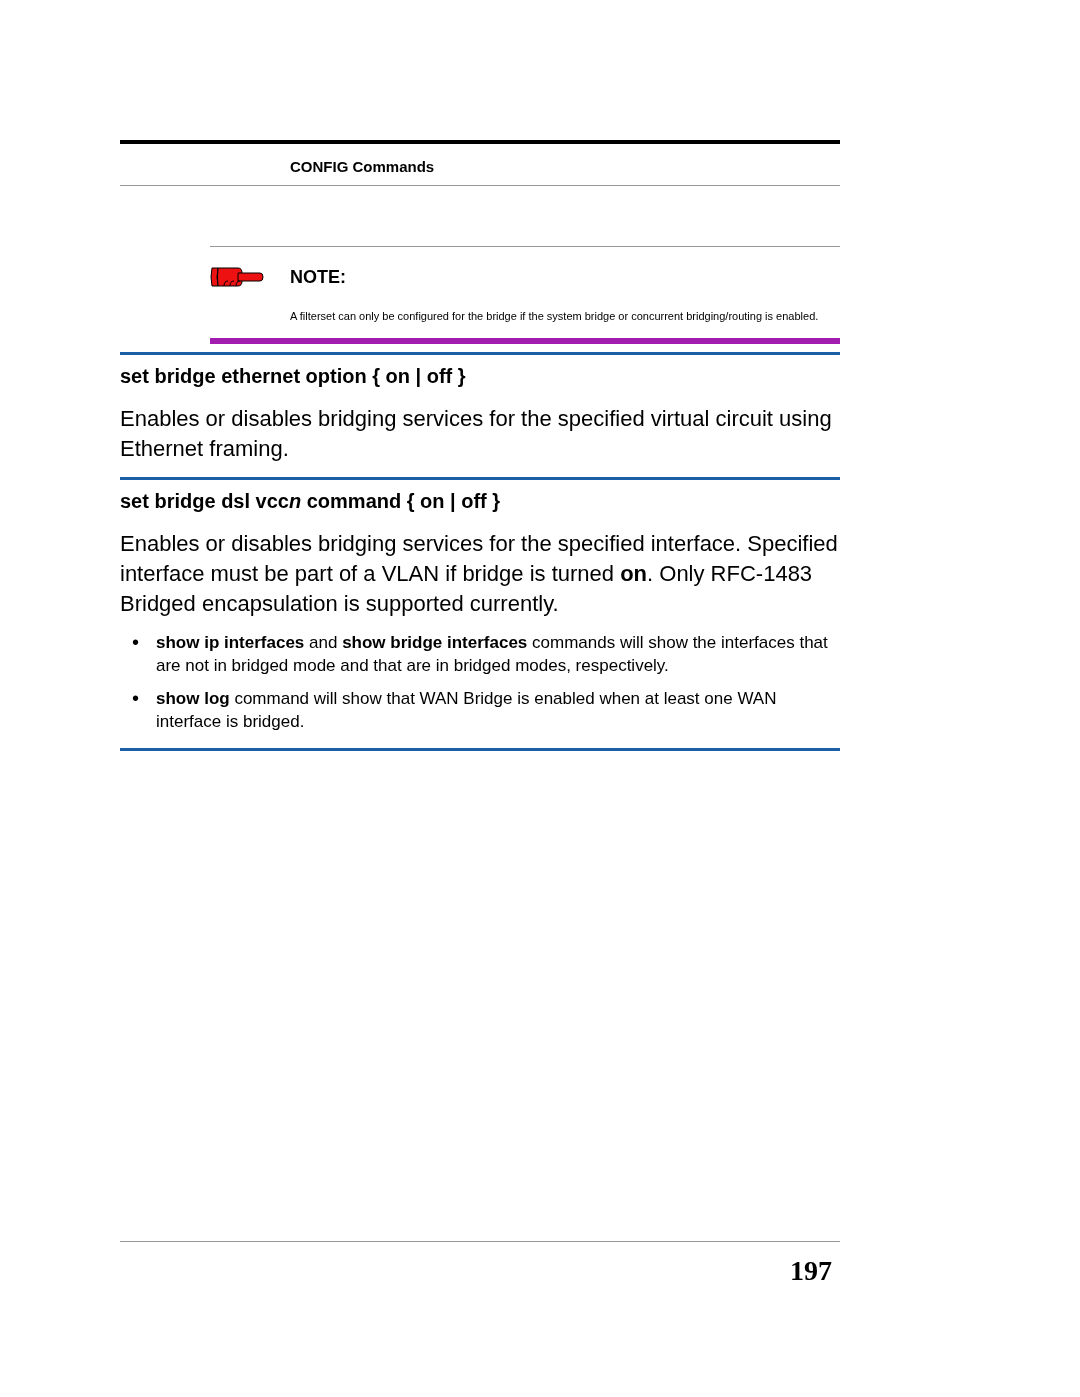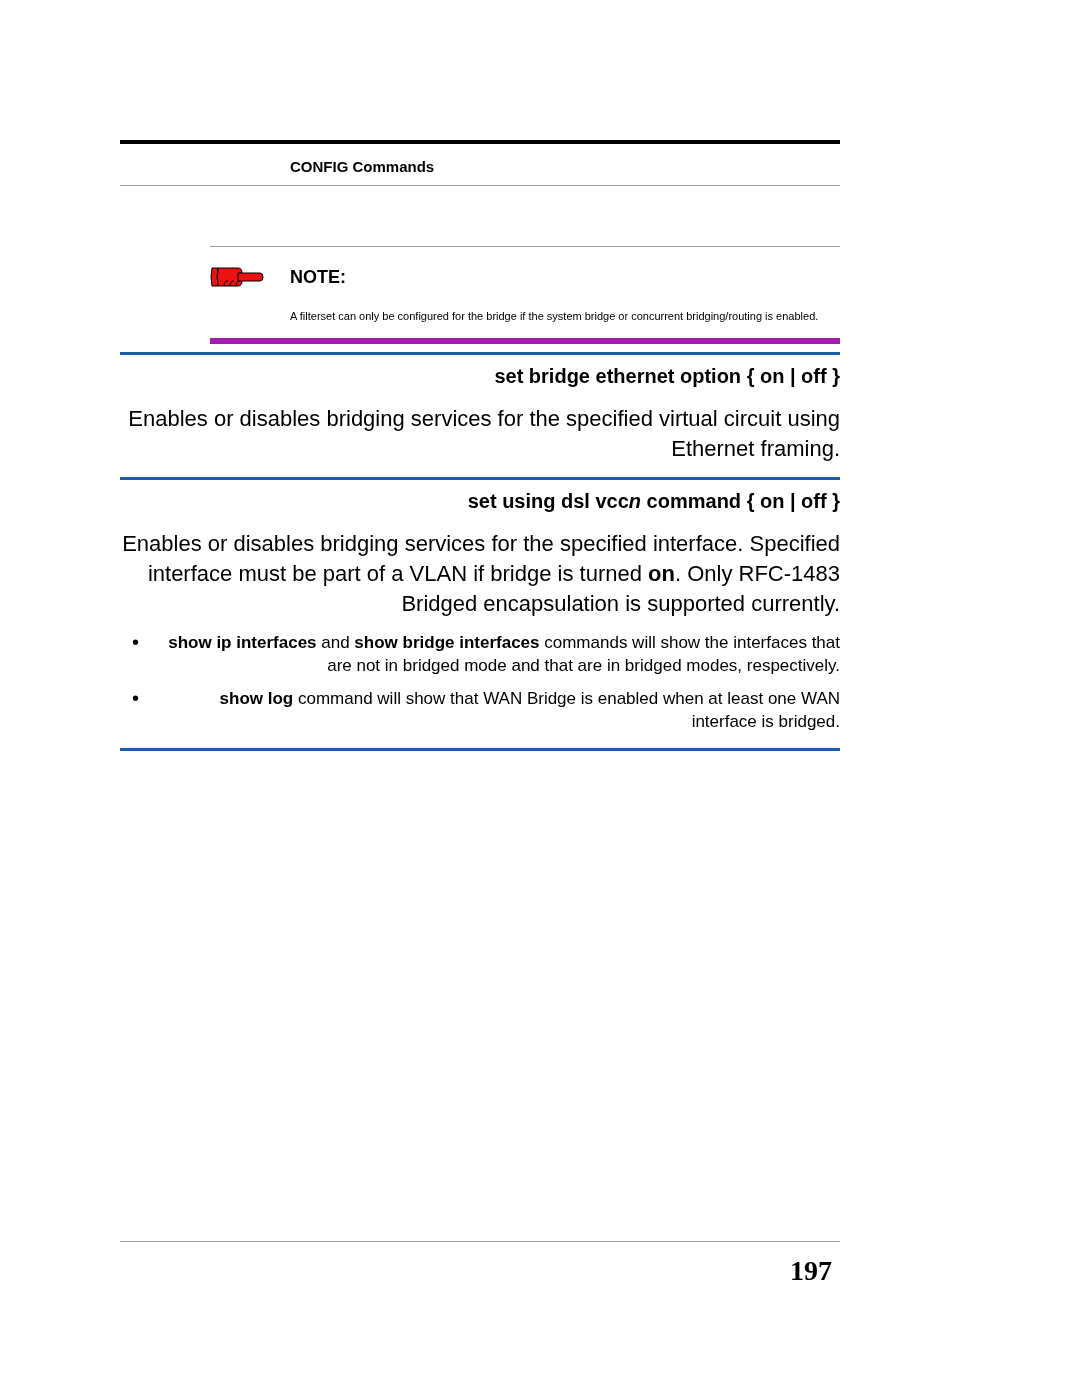--- a/index.html
+++ b/index.html
@@ -53,21 +53,20 @@
     margin-left: 20px;
   }
   .note-text {
     margin-left: 80px;
     font-size: 11px;
     line-height: 1.35;
   }
 
   .section {
     margin-top: 6px;
-    text-align: right;
   }
   .section-rule {
     border-top: 3px solid #1b5fa6;
     margin-bottom: 10px;
   }
   .section-heading {
     font-size: 20px;
     font-weight: bold;
     margin-bottom: 16px;
   }
@@ -147,21 +146,21 @@
   </div>
 
   <div id="sections">
       <div class="section">
         <div class="section-rule"></div>
         <div class="section-heading"><span>set bridge ethernet option { on | off }</span></div>
         <div class="section-body">Enables or disables bridging services for the specified virtual circuit using Ethernet framing.</div>
       </div>
       <div class="section">
         <div class="section-rule"></div>
-        <div class="section-heading"><span>set using dsl vcc</span><span class="italic">n</span><span> command { on | off }</span></div>
+        <div class="section-heading"><span>set bridge dsl vcc</span><span class="italic">n</span><span> command { on | off }</span></div>
         <div class="section-body">Enables or disables bridging services for the specified interface. Specified interface must be part of a VLAN if bridge is turned <b>on</b>. Only RFC-1483 Bridged encapsulation is supported currently.</div>
         <ul class="bullets">
           <li><b>show ip interfaces</b> and <b>show bridge interfaces</b> commands will show the interfaces that are not in bridged mode and that are in bridged modes, respectively.</li>
           <li><b>show log</b> command will show that WAN Bridge is enabled when at least one WAN interface is bridged.</li>
         </ul>
       </div>
       <div class="section">
         <div class="section-rule"></div>
       </div>
     </div>

